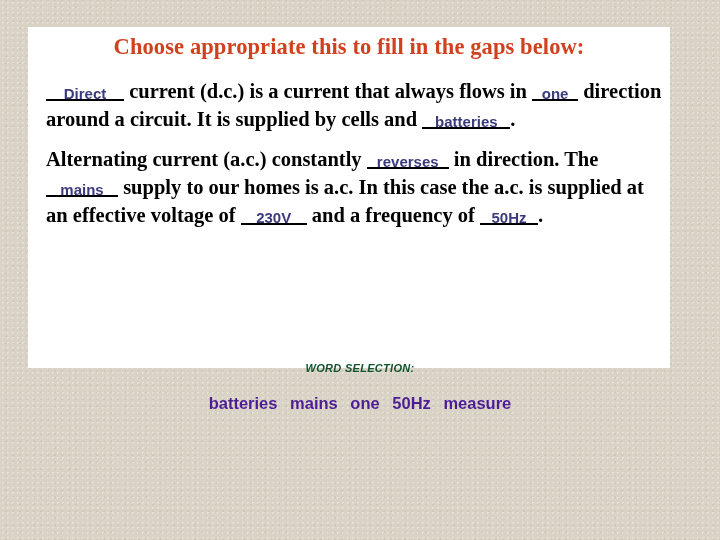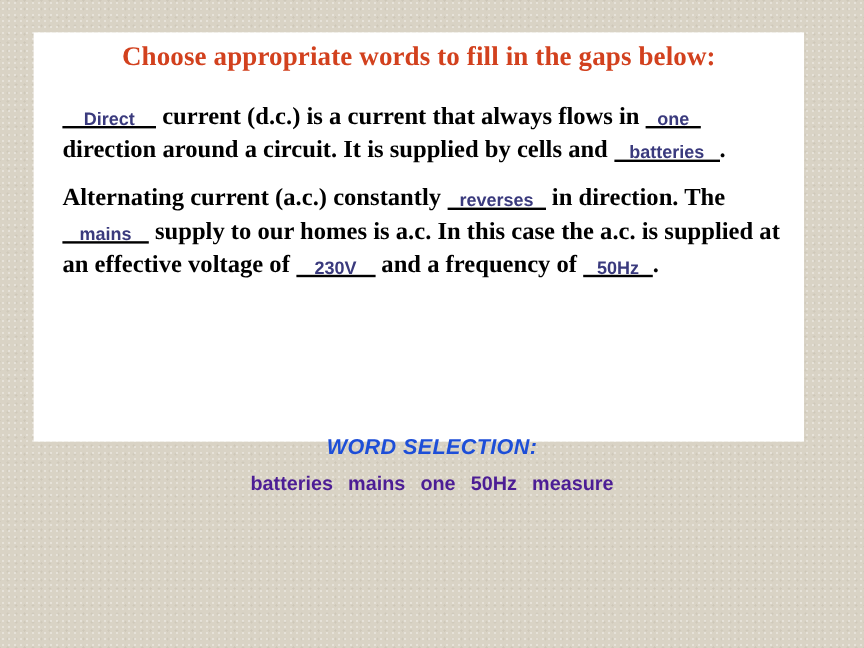--- a/index.html
+++ b/index.html
@@ -55,21 +55,21 @@
     left: 12px;
     top: 44px;
     width: 628px;
     color: #000000;
     font-family: "Liberation Serif", serif;
     font-weight: bold;
     font-size: 20.5px;
     line-height: 28px;
   }
   .para {
-    margin: 12px;
+    margin: 6px;
   }
   .para + .para {
     margin-top: 12px;
   }
   
   .blank {
     display: inline-block;
     position: relative;
     border-bottom: 2.5px solid #000000;
     vertical-align: baseline;
@@ -96,25 +96,25 @@
   .b-50hz     { width: 58px; }
   .b-osc      { width: 108px; }
   .b-measure  { width: 100px; }
 
   .word-selection-heading {
     position: absolute;
     left: 0;
     top: 362px;
     width: 720px;
     text-align: center;
-    color: #1d4ed8;
+    color: #14532d;
     font-family: "Liberation Sans", sans-serif;
     font-style: italic;
     font-weight: bold;
-    font-size: 18px;
+    font-size: 11px;
     letter-spacing: 0.3px;
   }
   .word-list {
     position: absolute;
     left: 0;
     top: 392px;
     width: 720px;
     text-align: center;
     color: #4c1d95;
     font-family: "Liberation Sans", sans-serif;
@@ -127,21 +127,21 @@
 </style>
 </head>
 <body>
 
 <div class="texture"></div>
 
 <div class="slide">
 
   <div class="content-box">
 
-    <div class="title">Choose appropriate words to fill in the gaps below:</div>
+    <div class="title">Choose appropriate this to fill in the gaps below:</div>
 
     <div class="body-text">
 
       <p class="para"><span class="blank b-direct"><span class="answer">Direct</span></span><span> current (d.c.) is a current that always flows in </span><span class="blank b-one"><span class="answer">one</span></span><span> direction around a circuit. It is supplied by cells and </span><span class="blank b-batteries"><span class="answer">batteries</span></span><span>.</span></p>
 
       <p class="para"><span>Alternating current (a.c.) constantly </span><span class="blank b-reverses"><span class="answer">reverses</span></span><span> in direction. The </span><span class="blank b-mains"><span class="answer">mains</span></span><span> supply to our homes is a.c.  In this case the a.c. is supplied at an effective voltage of </span><span class="blank b-230v"><span class="answer">230V</span></span><span> and a frequency of </span><span class="blank b-50hz"><span class="answer">50Hz</span></span><span>.</span></p>
 
 
     </div>
   </div>

